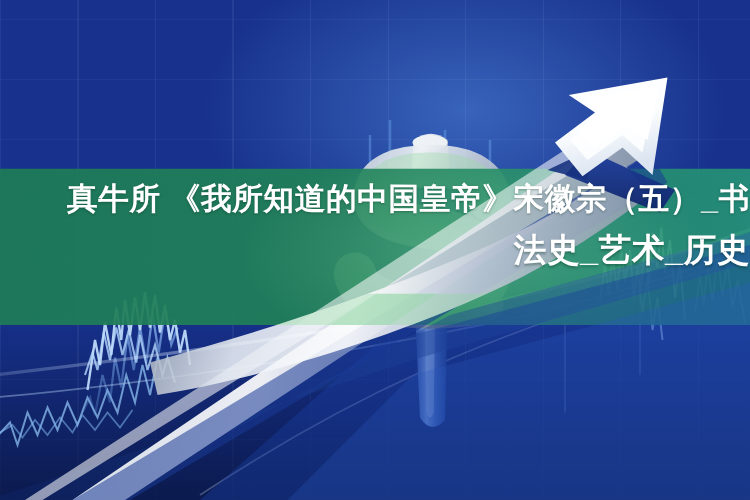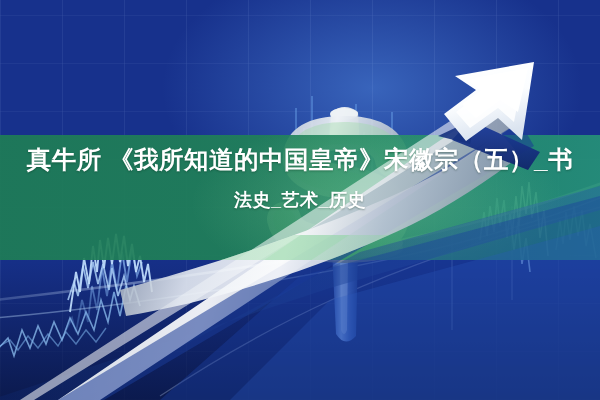--- a/index.html
+++ b/index.html
@@ -50,34 +50,34 @@
     mix-blend-mode:normal;
   }
   .green-band-sheen{
     position:absolute;left:0;top:135px;width:600px;height:125px;
     background:radial-gradient(ellipse 260px 120px at 63% 55%, rgba(150,230,170,.30) 0%, rgba(150,230,170,0) 72%);
   }
 
   
   .title-wrap{
     position:absolute;left:0;top:135px;width:600px;height:89px;
-    display:flex;flex-direction:column;align-items:center;justify-content:center;
+    display:flex;flex-direction:column;align-items:flex-end;justify-content:center;
     gap:2px;
   }
   .title-line{
     color:#ffffff;
     font-size:25px;
     font-weight:bold;
     line-height:38px;
     letter-spacing:.5px;
     white-space:nowrap;
     text-shadow:0 1px 2px rgba(0,40,20,.35);
   }
   .title-line.l1{ font-size:24.5px; }
-  .title-line.l2{ font-size:18px; }
+  .title-line.l2{ font-size:26px; }
 </style>
 </head>
 <body>
 
 <div id="stage">
 
   <div class="bg-base"></div>
   <div class="bg-glow"></div>
   <div class="grid"></div>
   <div class="bg-darkbl"></div>

